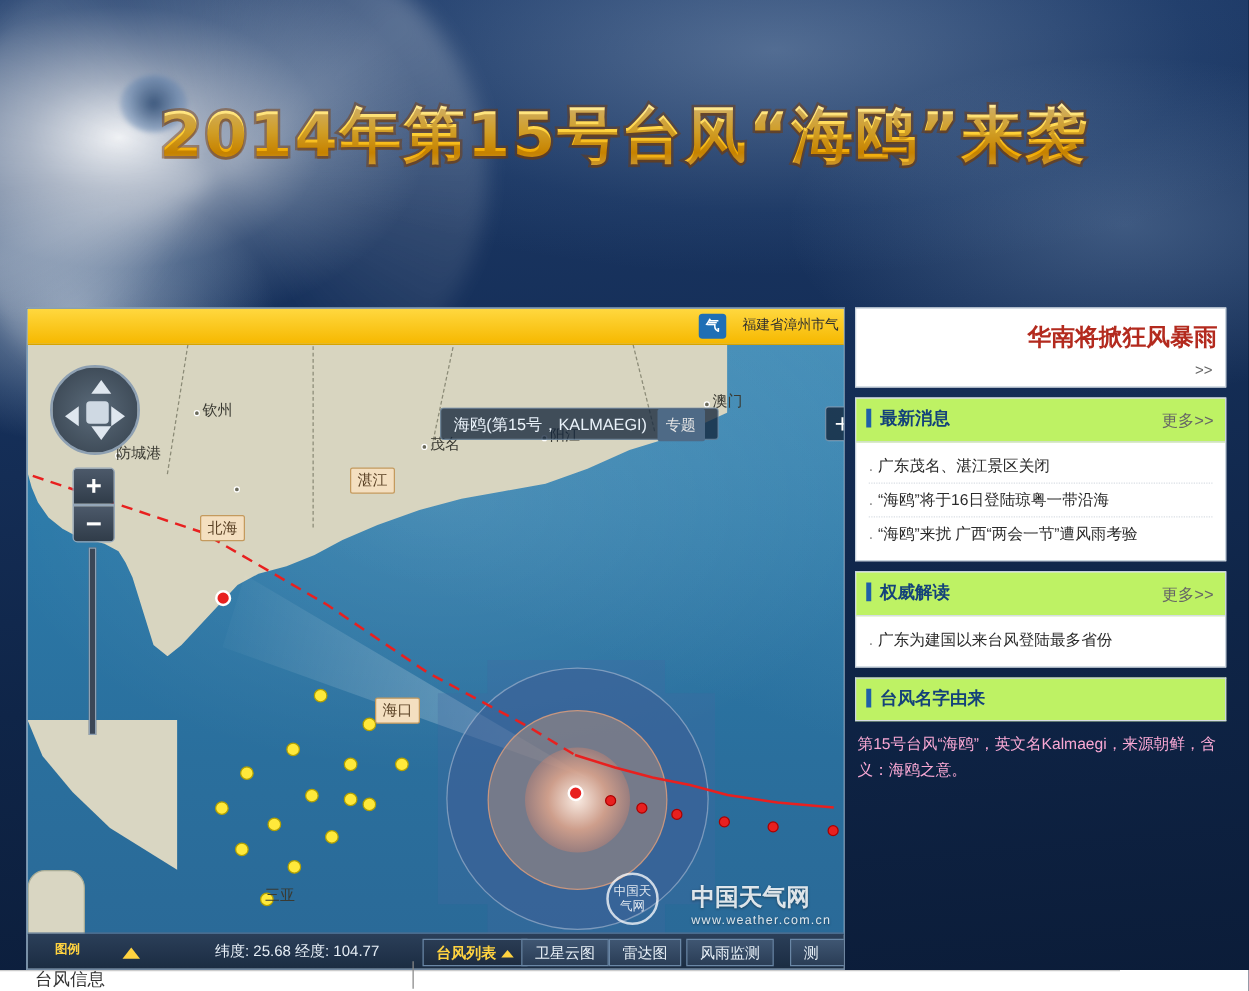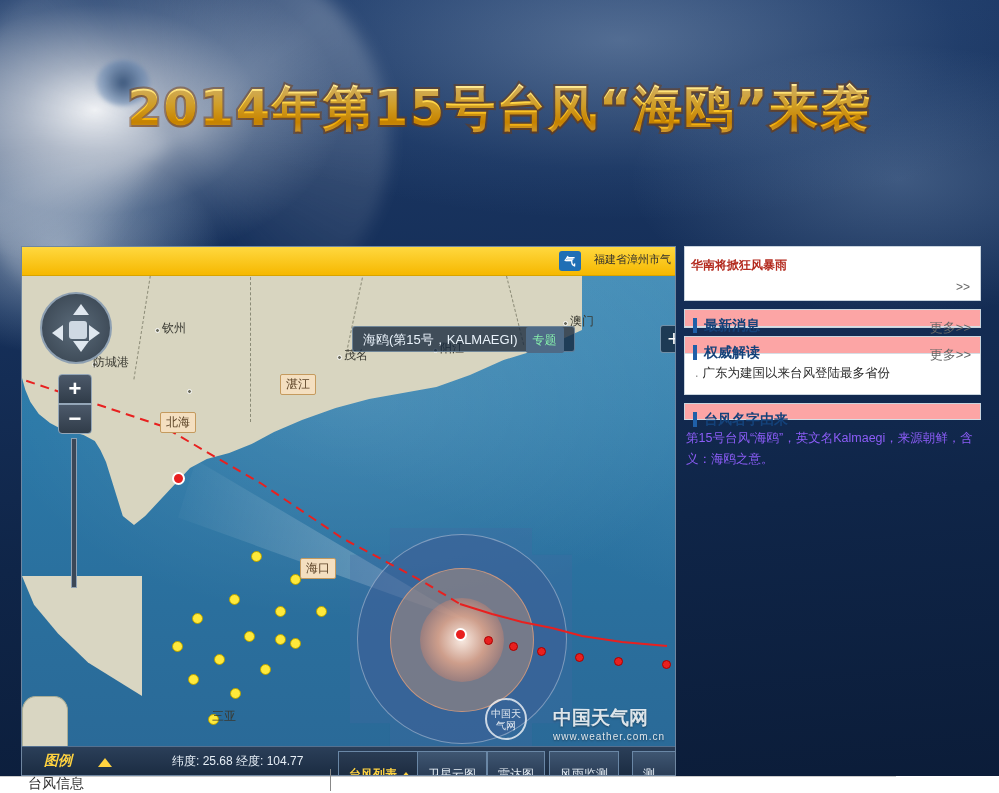--- a/index.html
+++ b/index.html
@@ -204,21 +204,21 @@
   }
 
   .storm-name-bar {
     position:absolute; left: 330px; top: 50px;
     height: 26px; background: rgba(20,38,60,0.78);
     border: 1px solid rgba(160,190,215,0.5); border-radius: 3px;
     color:#e9f2fa; font-size:13px; line-height:24px; padding: 0 10px;
     white-space: nowrap;
   }
   .storm-name-bar .topic {
-    display:inline-block; margin-left:8px; background:#4e6a86; color:#86efac;
+    display:inline-block; margin-left:8px; background:#4e6a86; color:#e5e5e5;
     font-size:12px; padding:1px 7px; border-radius:2px;
   }
   .plus-btn {
     position:absolute; left: 638px; top: 49px; width: 28px; height: 28px;
     background: rgba(20,38,60,0.8); border:1px solid rgba(170,200,225,0.6);
     border-radius:3px; color:#fff; font-size:22px; text-align:center; line-height:25px;
   }
 
   .watermark {
     position:absolute; right: 12px; bottom: 6px; color: rgba(255,255,255,0.85);
@@ -231,78 +231,79 @@
     border-radius: 50%; border: 2px solid rgba(255,255,255,0.75);
     color: rgba(255,255,255,0.85); font-size: 10px; text-align:center; line-height:12px; padding-top:8px;
   }
 
   .map-bottombar {
     position:absolute; left:0; bottom:0; width: 655px; height: 29px;
     background: linear-gradient(#2b3f59,#1b2c42);
     border-top: 1px solid #55708f;
   }
   .legend-btn {
-    position:absolute; left: 22px; top: 5px; color:#ffd340; font-size:14px; font-weight:bold;font-style:italic;
+    position:absolute; left: 22px; top: 5px; color:#ffd340; font-size:10px; font-weight:bold;
   }
   .legend-tri {
     position:absolute; left: 76px; top: 11px; width:0; height:0;
     border-left:7px solid transparent; border-right:7px solid transparent; border-bottom:9px solid #ffd340;
   }
   .coord {
     position:absolute; left: 150px; top: 6px; color:#e6eef6; font-size:12px;
   }
   .tabbtn {
     position:absolute; top: 4px; height: 22px; line-height: 21px;
-    font-size: 12px; color: #e9f1f8; padding: 12px 10px;
+    font-size: 12px; color: #e9f1f8; padding: 0 10px;
     background: linear-gradient(#3f5672,#2a3d56);
     border: 1px solid #6a87a6;
   }
   .tabbtn.active { background: linear-gradient(#2a3c54,#1d2c40); color:#ffd340; font-weight:bold; }
   .tabbtn .caret { display:inline-block; margin-left:4px; width:0;height:0;
     border-left:5px solid transparent;border-right:5px solid transparent;border-bottom:6px solid #ffd340; }
 
   
   .right-col {
     position:absolute; left: 684px; top: 246px; width: 297px;
   }
   .card {
     background: #ffffff; border: 1px solid #c9d4de; margin-bottom: 8px;
   }
   .headline {
-    text-align:left; color:#b32a1e; font-size:12px; font-weight:bold;
+    text-align:right; color:#b32a1e; font-size:19px; font-weight:bold;
     padding: 10px 6px 6px;
   }
   .lede {
     font-size: 12.5px; color:#333; line-height: 21px; padding: 0 10px 4px;
     text-indent: 2em;
   }
   .more-right { text-align:right; font-size:12px; color:#666; padding: 0 10px 6px; }
 
   .sec-head {
-    position:relative; height: 17px; border-bottom: 1px solid #d6dde4;
-    background: #fca5a5;
+    position:relative; height: 35px; border-bottom: 1px solid #d6dde4;
+    background: #bef264;
+    font-family: Liberation Mono, monospace;
   }
   .sec-head .bar {
     position:absolute; left: 8px; top: 8px; width: 4px; height: 15px; background:#1f5fa8;
   }
   .sec-head .t {
     position:absolute; left: 19px; top: 7px; font-size: 14px; font-weight:bold; color:#14427a;
   }
   .sec-head .m {
     position:absolute; right: 9px; top: 9px; font-size: 13px; color:#666;
   }
   .news-list { padding: 6px 10px 8px; }
   .news-item {
     font-size: 12.5px; color:#2b2b2b; line-height: 26px;
     border-bottom: 1px dotted #d9dee4; white-space: nowrap; overflow:hidden;
   }
   .news-item:last-child { border-bottom: none; }
   .news-item .dot { color:#8a8a8a; margin-right: 4px; }
   .origin-text {
-    font-size: 12.5px; color:#8b5cf6; line-height: 21px; padding: 8px 4px 6px 2px;
+    font-size: 12.5px; color:#f9a8d4; line-height: 21px; padding: 8px 4px 6px 2px;
   }
 
   
   .bottom-strip {
     position:absolute; left:0; bottom:0; width:896px; height: 17px;
     background:#ffffff; border-top:1px solid #ccc;margin-top:40px;
   }
   .bottom-strip .txt {
     position:absolute; left: 28px; top: -2px; font-size: 14px; color:#333;
   }
@@ -440,20 +441,25 @@
       <div class="headline">华南将掀狂风暴雨</div>
       <div class="more-right">&gt;&gt;</div>
     </div>
 
     <div class="card">
       <div class="sec-head">
         <div class="bar"></div>
         <div class="t">最新消息</div>
         <div class="m">更多&gt;&gt;</div>
       </div>
+      <div class="news-list">
+        <div class="news-item"><span class="dot">.</span><span>广东茂名、湛江景区关闭</span></div>
+        <div class="news-item"><span class="dot">.</span><span>“海鸥”将于16日登陆琼粤一带沿海</span></div>
+        <div class="news-item"><span class="dot">.</span><span>“海鸥”来扰 广西“两会一节”遭风雨考验</span></div>
+      </div>
     </div>
 
     <div class="card">
       <div class="sec-head">
         <div class="bar"></div>
         <div class="t">权威解读</div>
         <div class="m">更多&gt;&gt;</div>
       </div>
       <div class="news-list">
         <div class="news-item"><span class="dot">.</span><span>广东为建国以来台风登陆最多省份</span></div>

